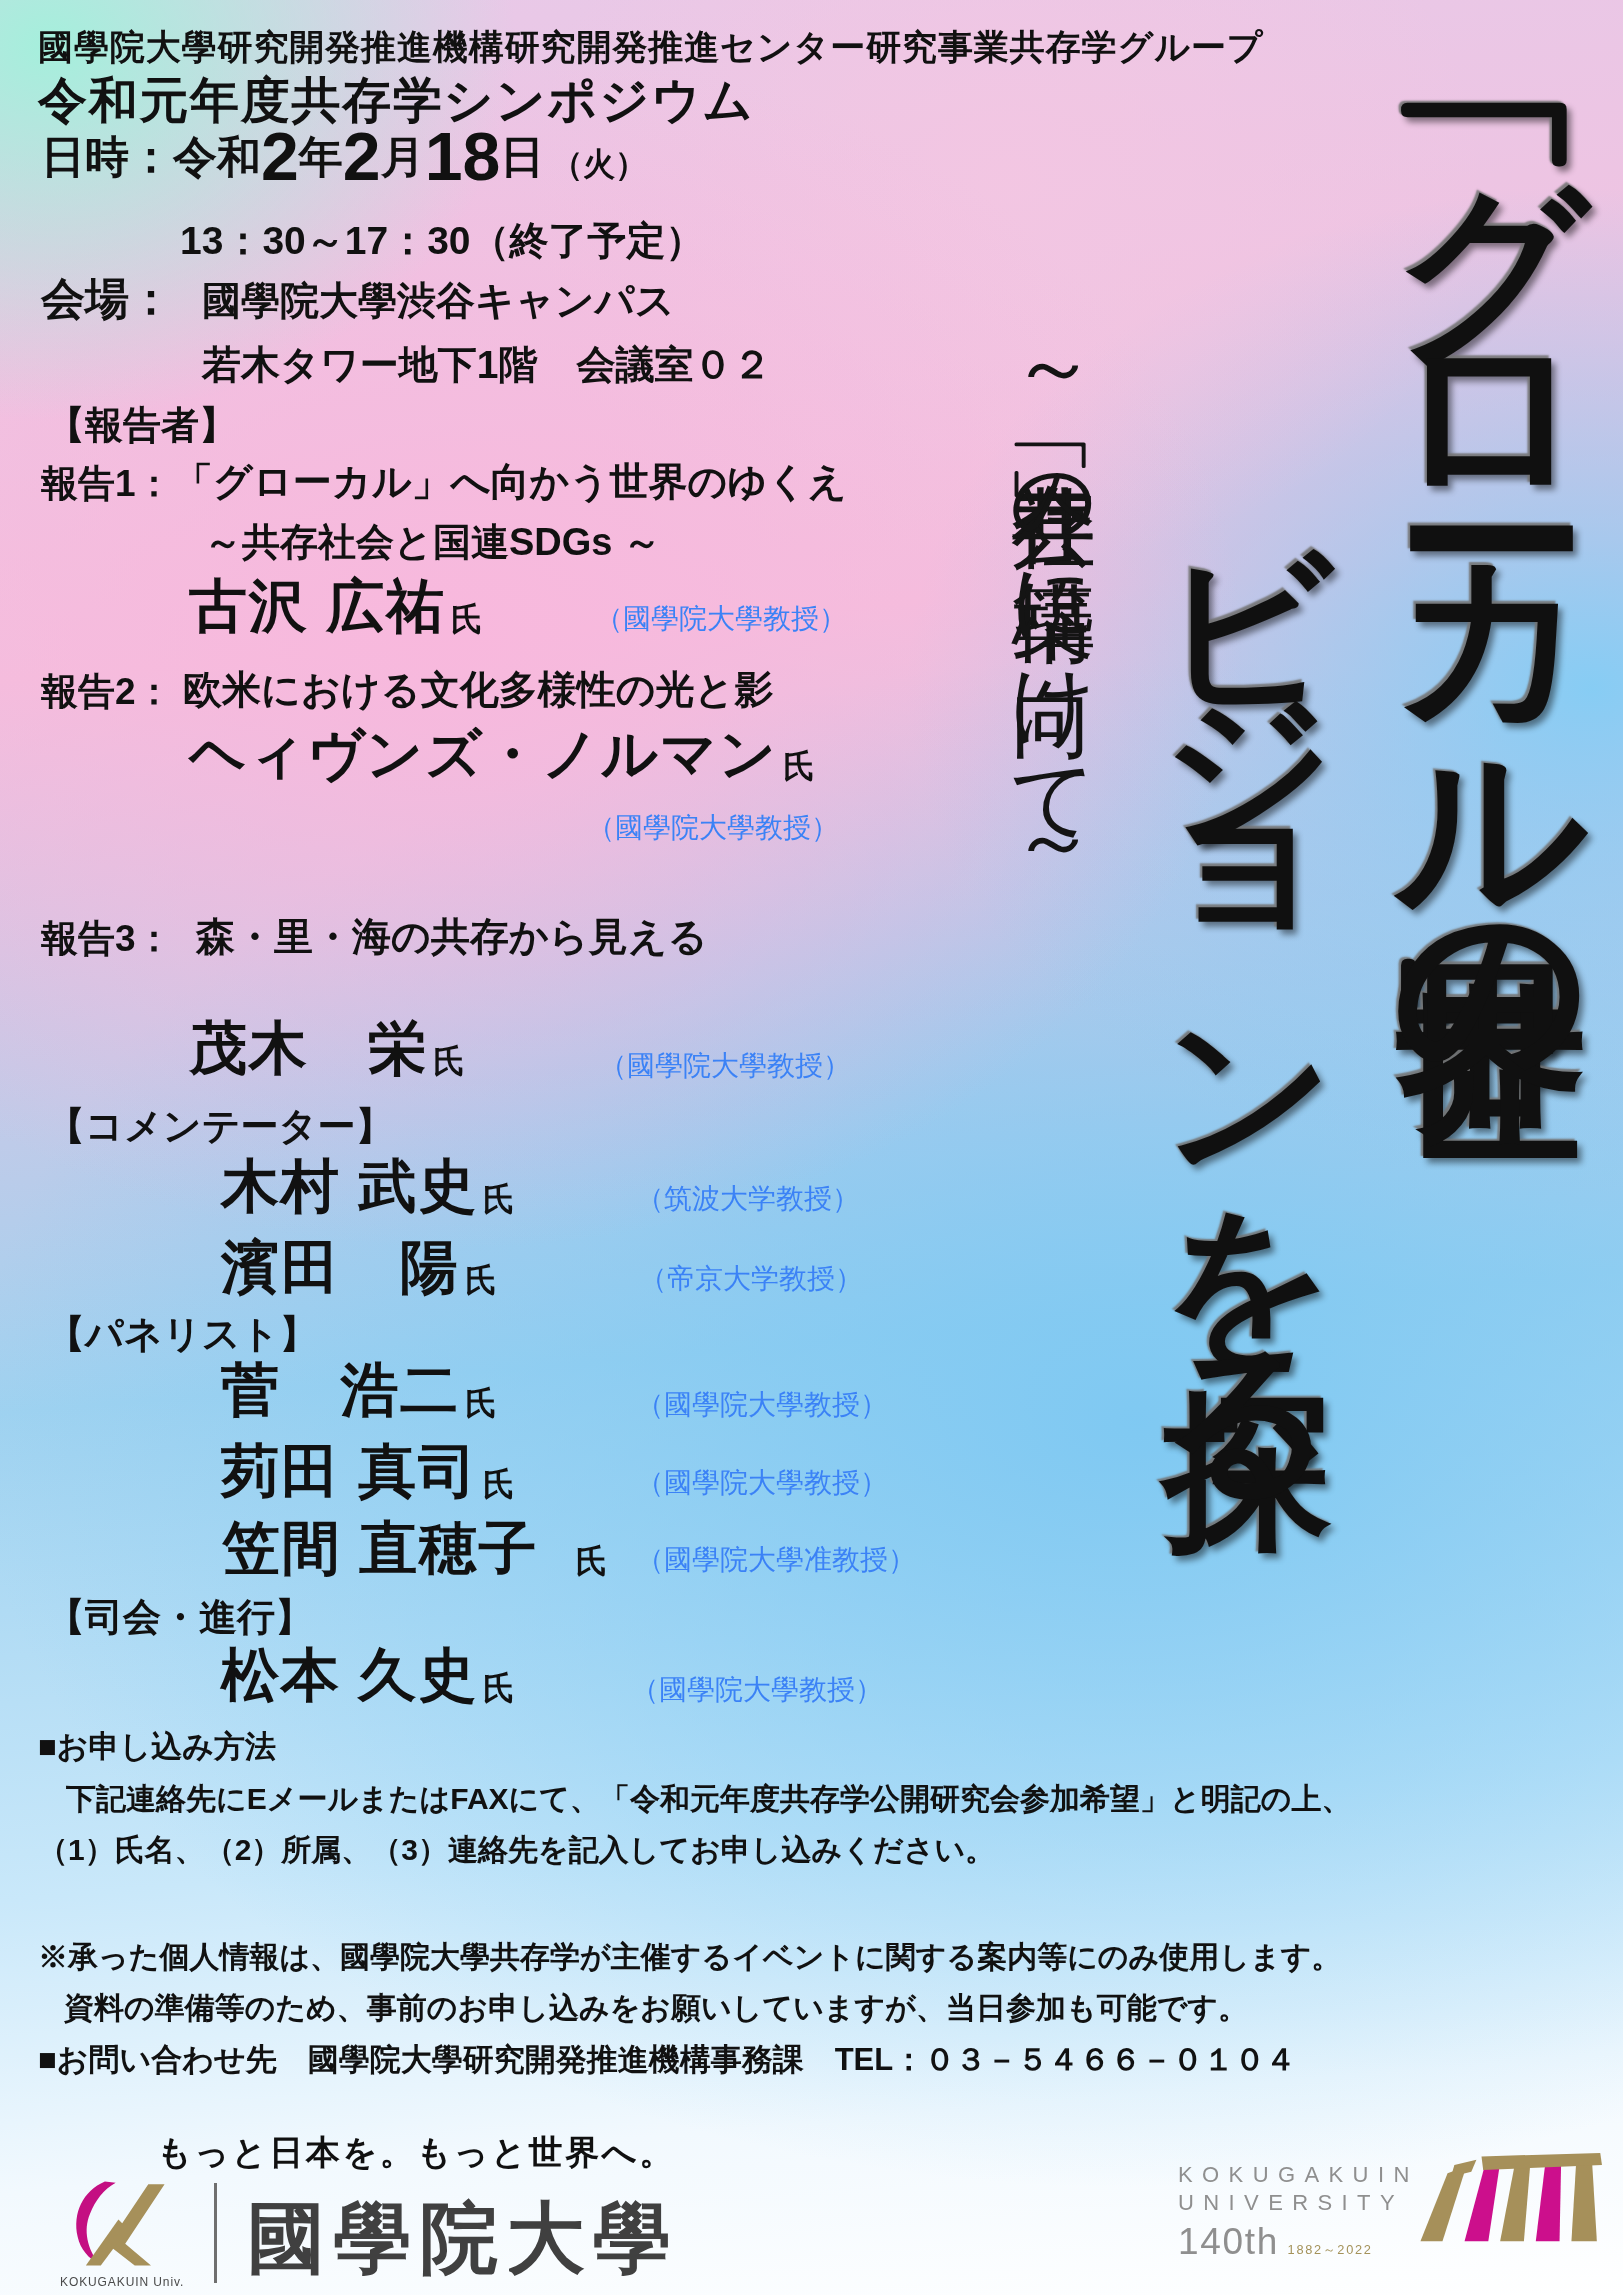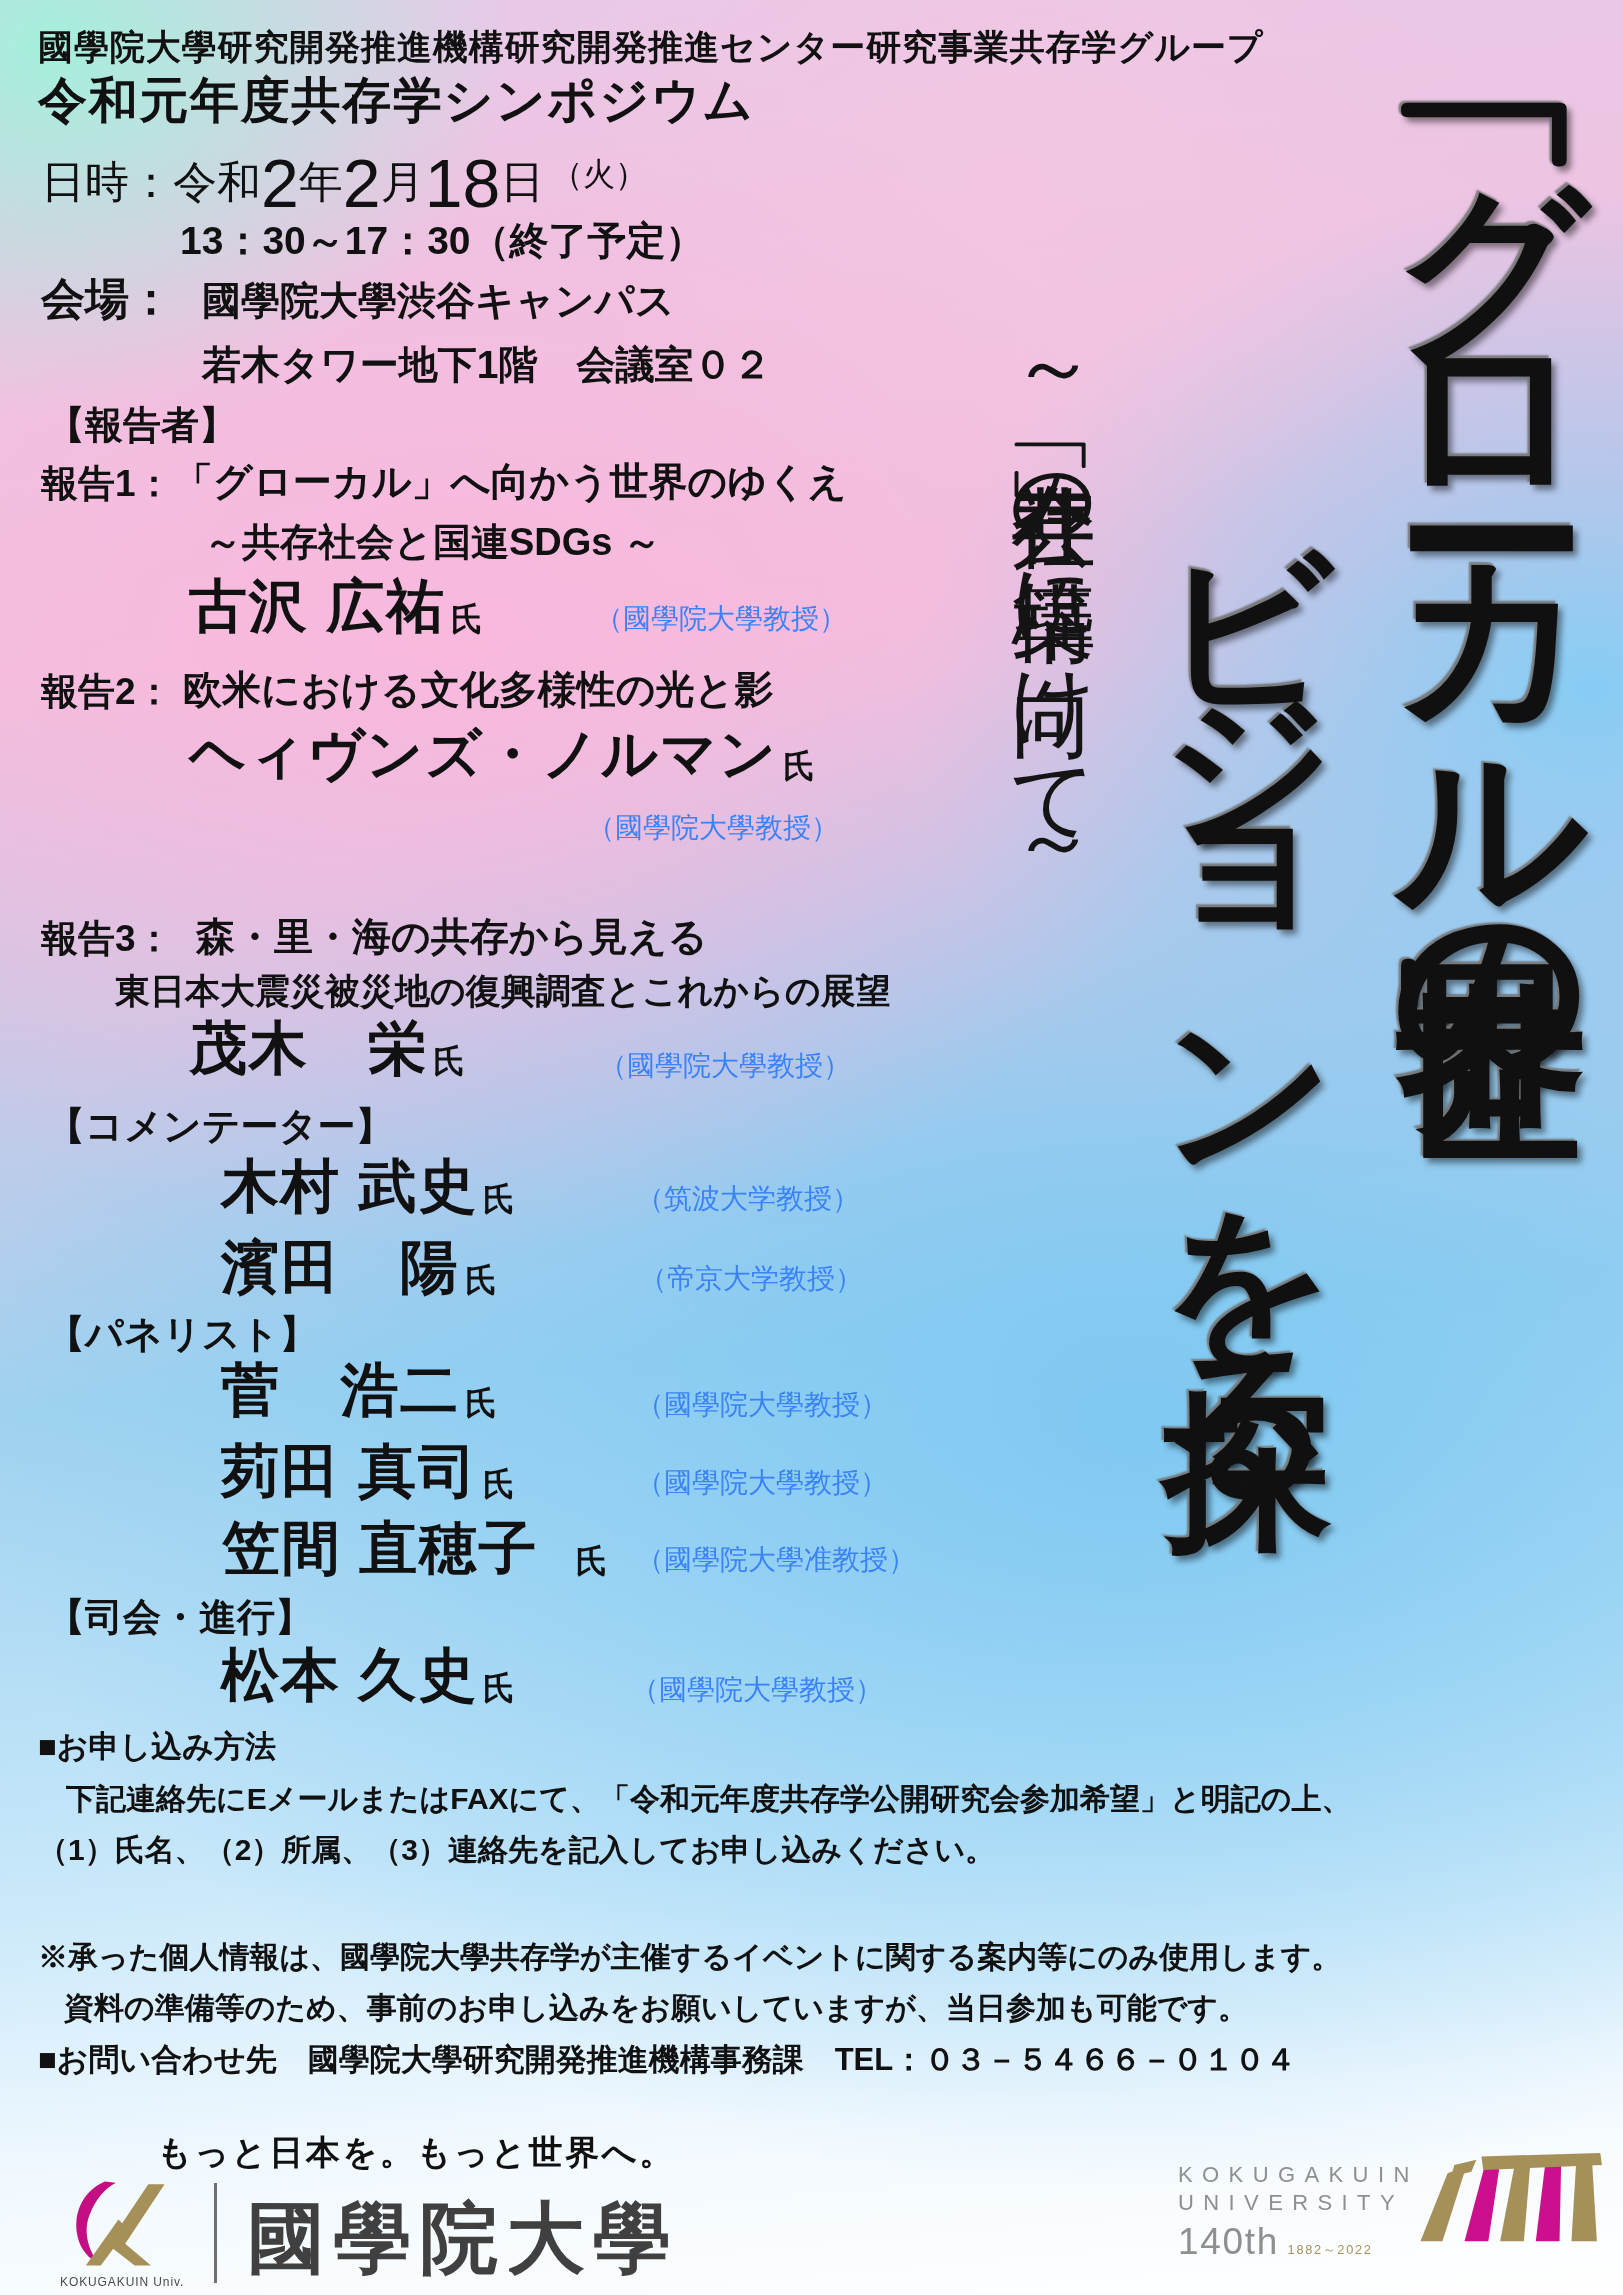--- a/index.html
+++ b/index.html
@@ -14,21 +14,21 @@
       radial-gradient(1275px 978px at 28% 28%, rgba(248,184,221,.95) 0%, rgba(248,184,221,0) 62%),
       radial-gradient(808px 638px at 62% 8%,  rgba(243,198,226,.9) 0%, rgba(243,198,226,0) 60%),
       radial-gradient(1105px 808px at 98% 30%, rgba(130,205,245,.95) 0%, rgba(130,205,245,0) 62%),
       radial-gradient(1615px 1063px at 70% 62%, rgba(125,200,242,.95) 0%, rgba(125,200,242,0) 72%),
       linear-gradient(175deg,#e8c9e8 0%,#f3bfdd 28%,#9fd2f0 58%,#c9e8fa 78%,#f2f9fe 90%,#ffffff 100%);
   }
   .abs{position:absolute;}
   
   .org{font-size:35px;font-weight:700;letter-spacing:0.9px;}
   .evt{font-size:49px;font-weight:800;letter-spacing:1.7px;}
-  .dt-row{display:flex;align-items:flex-start;font-weight:400;margin-top:27px;}
+  .dt-row{display:flex;align-items:flex-end;font-weight:700;}
   .dt-lab{font-size:44px;}
   .dt-txt{font-size:44px;}
   .big-num{font-size:68px;line-height:.9;}
   .dt-week{font-size:32px;margin-left:6.8px;}
   .time{font-size:39px;font-weight:800;}
   .venue-row{display:flex;align-items:baseline;font-weight:800;}
   .venue-lab{font-size:44px;margin-right:29px;}
   .venue-txt{font-size:39px;}
   .room{font-size:39px;font-weight:800;}
   .sec-head{font-size:38px;font-weight:800;}
@@ -112,21 +112,20 @@
   <div class="rep-lab abs" style="left:41px;top:667px;">報告2：</div>
   <div class="rep-title abs" style="left:183px;top:663px;">欧米における文化多様性の光と影</div>
   <div class="name-row abs" style="left:189px;top:717px;">
     <span class="nm" style="font-size:56px;">ヘィヴンズ・ノルマン</span>
       <span class="shi">氏</span>
   </div>
   <div class="aff abs" style="left:587px;top:809px;">（國學院大學教授）</div>
 
   <div class="rep-lab abs" style="left:41px;top:914px;">報告3：</div>
   <div class="rep-title abs" style="left:196px;top:910px;">森・里・海の共存から見える</div>
-  <div class="rep-sub-sm abs" style="left:115px;top:968px;">東日本大震災被災地の復興調査とこれからの展望</div>
   <div class="name-row abs" style="left:189px;top:1010px;">
     <span class="nm">茂木　栄</span>
       <span class="shi">氏</span>
   </div>
   <div class="aff abs" style="left:599px;top:1047px;">（國學院大學教授）</div>
 
   <div class="sec-head abs" style="left:47px;top:1101px;">【コメンテーター】</div>
   <div class="name-row abs" style="left:221px;top:1148px;">
     <span class="nm">木村 武史</span>
       <span class="shi">氏</span>

